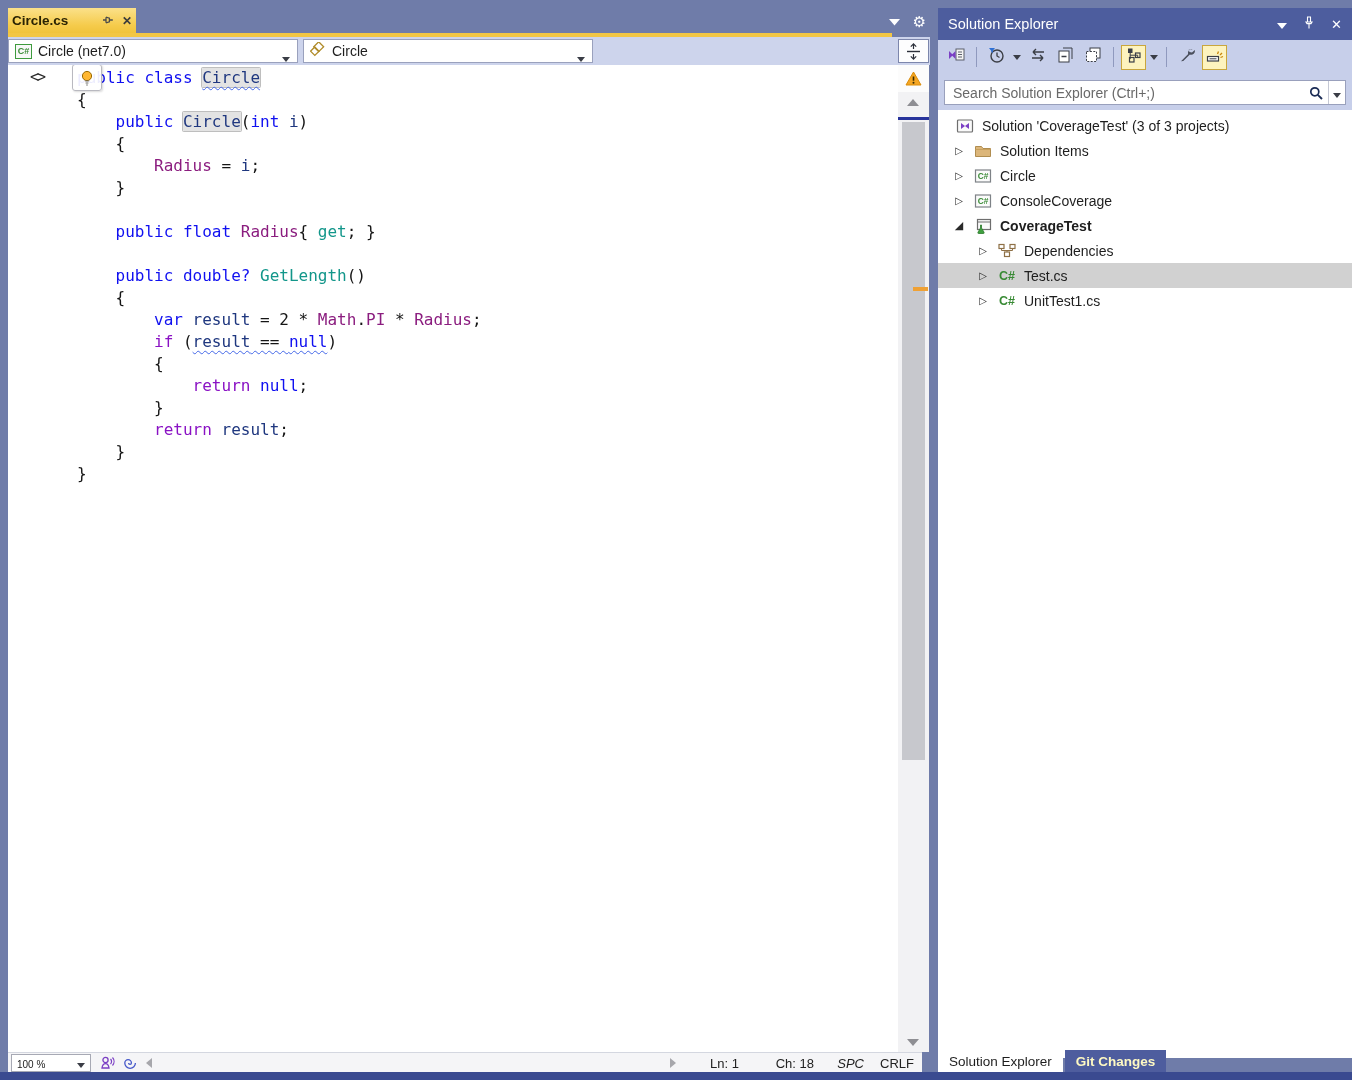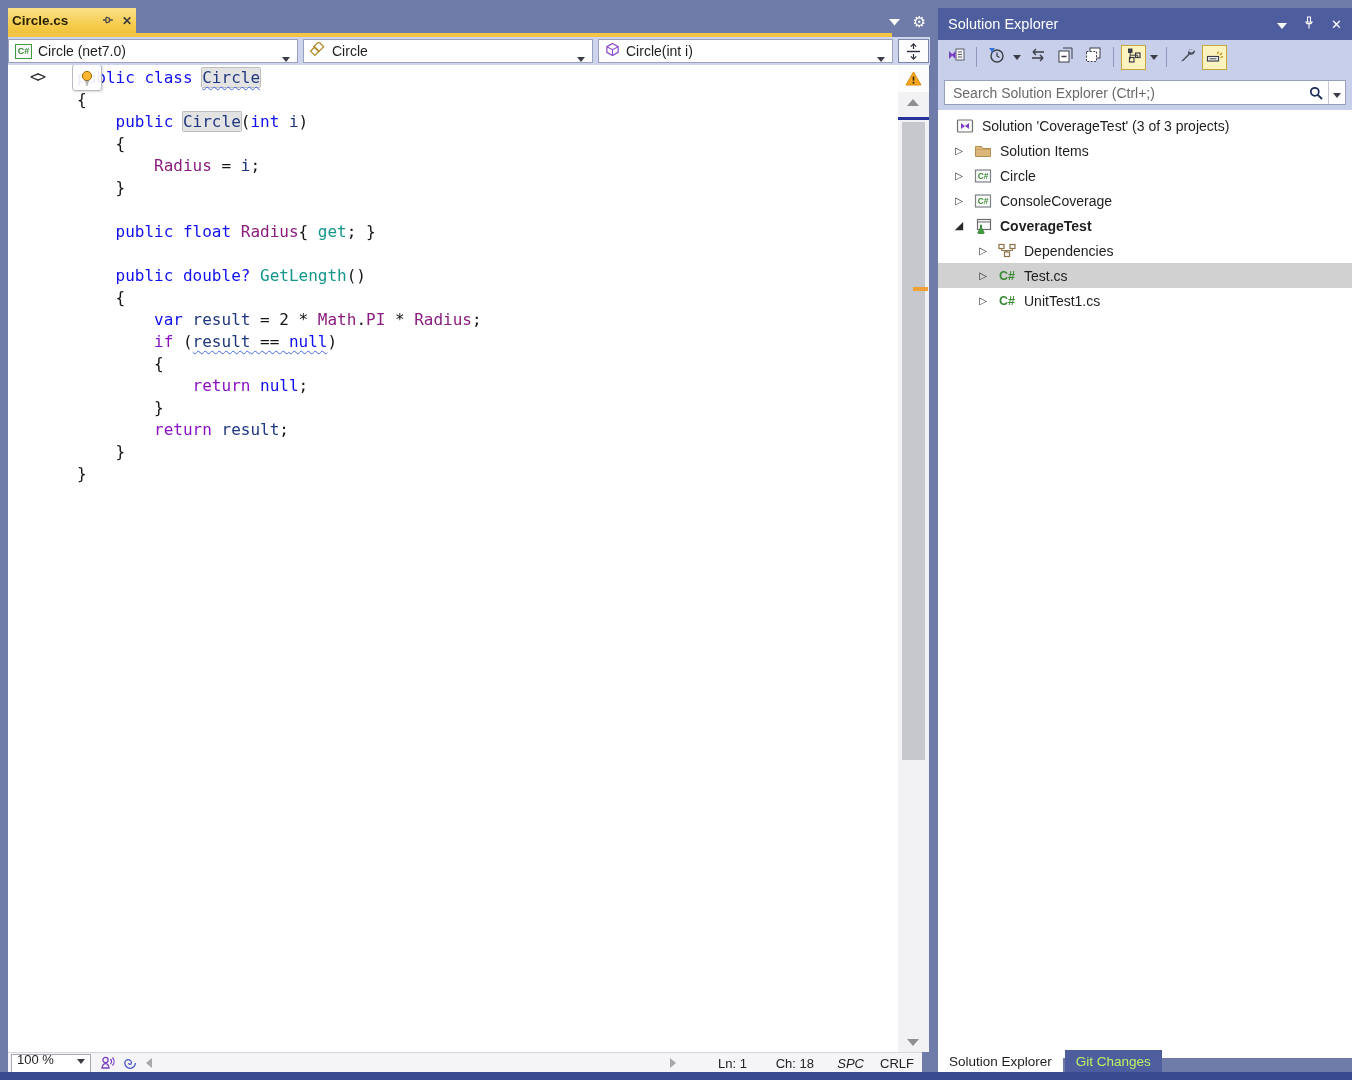--- a/index.html
+++ b/index.html
@@ -67,30 +67,30 @@
     border-left:6px solid transparent; border-right:6px solid transparent; border-bottom:7px solid #8E8E93; }
   .caret-mark { position:absolute; left:0; top:52px; width:100%; height:3px; background:#27339B; }
   .sb-thumb { position:absolute; left:4px; top:57px; width:23px; height:638px; background:#C7C8CD; }
   .orange-mark { position:absolute; left:15px; top:222px; width:15px; height:4px; background:#EFA135; }
   .sb-down { position:absolute; left:9px; bottom:6px; width:0; height:0;
     border-left:6px solid transparent; border-right:6px solid transparent; border-top:7px solid #8E8E93; }
   
   .bottom-bar { position:absolute; left:0; top:1044px; width:914px; height:20px;
     background:#F5F5F7; border-top:1px solid #D4D7E0; font-size:13px; color:#222; }
   .zoom-combo { position:absolute; left:3px; top:1px; width:80px; height:18px; background:#FFFFFF;
-    border:1px solid #A7A9B4; display:flex; align-items:flex-end; padding:12px 5px; font-size:13px; }
+    border:1px solid #A7A9B4; display:flex; align-items:flex-start; padding:4px 5px; font-size:10px; }
   .zoom-combo .caret { margin-left:auto; }
   .bb-icon1 { position:absolute; left:92px; top:2px; }
   .bb-icon2 { position:absolute; left:115px; top:3px; }
   .h-left  { position:absolute; left:138px; top:5px; width:0; height:0;
     border-top:5px solid transparent; border-bottom:5px solid transparent; border-right:6px solid #A7A7AC; }
   .h-right { position:absolute; left:662px; top:5px; width:0; height:0;
     border-top:5px solid transparent; border-bottom:5px solid transparent; border-left:6px solid #A7A7AC; }
   .st { position:absolute; top:3px; }
-  .st-ln  { right:175px; } .st-ch { right:108px; } .st-spc { right:58px;font-style:italic; } .st-eol { right:8px; }
+  .st-ln  { right:183px; } .st-ch { right:108px; } .st-spc { right:58px;font-style:italic; } .st-eol { right:8px; }
   
   .side-panel { position:absolute; left:938px; top:8px; width:414px; height:1042px; }
   .panel-title { position:absolute; left:0; top:0; width:100%; height:32px; background:#4D5D9E;
     display:flex; align-items:center; padding:0 10px; }
   .panel-title .t { color:#FFFFFF; font-size:14.5px; }
   .panel-title .icons { margin-left:auto; display:flex; gap:17px; align-items:center; }
   .panel-title .x { color:#FFFFFF; font-size:13px; }
   .panel-toolbar { position:absolute; left:0; top:32px; width:100%; height:34px; background:#C7CFEA;
     display:flex; align-items:center; padding:0 6px; gap:3px; }
   .tb-btn { width:25px; height:25px; display:flex; align-items:center; justify-content:center;
@@ -117,21 +117,21 @@
   .tree-row .lbl { margin-left:4px; white-space:nowrap; }
   .tree-row.bold .lbl { font-weight:bold; }
   .csfile-badge { color:#388A34; font-weight:bold; font-size:12.5px; font-family:"Liberation Sans",sans-serif; }
   .csbox { width:17px; height:15px; border:1px solid #7E8287; background:#F8F8F8;
     display:flex; align-items:center; justify-content:center; }
   .csbox span { color:#388A34; font-weight:bold; font-size:9px; }
   
   .panel-tabs { position:absolute; left:938px; top:1050px; height:22px; display:flex; }
   .ptab { height:22px; display:flex; align-items:center; padding:0 11px; font-size:13.5px; }
   .ptab.active { background:#FFFFFF; color:#1E1E1E; }
-  .ptab.inactive { background:#4E5D9E; color:#bef264; margin-left:2px; }
+  .ptab.inactive { background:#4E5D9E; color:#fef9c3; margin-left:2px;font-weight:bold; }
   .bottom-strip { position:absolute; left:0; top:1072px; width:1352px; height:8px; background:#3A4A90; }
 </style>
 </head>
 <body>
 
 <div class="editor-group">
 
   <div class="tab-strip">
     <div class="doc-tab">
       <span class="t">Circle.cs</span>
@@ -160,30 +160,20 @@
       <span class="caret"><svg width="8" height="5" viewBox="0 0 8 5">
             <path d="M0 0h8L4 5z" fill="#3A3D46"></path>
           </svg></span>
     </div>
     <div class="combo combo-2">
       <span><svg width="16" height="16" viewBox="0 0 16 16">
             <rect x="5.2" y="1.2" width="7" height="7" transform="rotate(45 8.7 4.7)" fill="none" stroke="#B08C2A" stroke-width="1.3"></rect>
             <rect x="1.8" y="6.2" width="6" height="6" transform="rotate(45 4.8 9.2)" fill="none" stroke="#B08C2A" stroke-width="1.3"></rect>
           </svg></span>
       <span>Circle</span>
-      <span class="caret"><svg width="8" height="5" viewBox="0 0 8 5">
-            <path d="M0 0h8L4 5z" fill="#3A3D46"></path>
-          </svg></span>
-    </div>
-    <div class="combo combo-3">
-      <span><svg width="15" height="15" viewBox="0 0 16 16">
-            <path d="M8 1.5 14 5v6L8 14.5 2 11V5z" fill="none" stroke="#8A49C8" stroke-width="1.3"></path>
-            <path d="M2 5l6 3.2L14 5M8 8.2v6" fill="none" stroke="#8A49C8" stroke-width="1.1"></path>
-          </svg></span>
-      <span>Circle(int i)</span>
       <span class="caret"><svg width="8" height="5" viewBox="0 0 8 5">
             <path d="M0 0h8L4 5z" fill="#3A3D46"></path>
           </svg></span>
     </div>
     <div class="split-btn">
       <svg width="15" height="17" viewBox="0 0 15 17">
           <path d="M7.5 1v5M4.8 3.6l2.7-2.7 2.7 2.7M7.5 16v-5M4.8 13.4l2.7 2.7 2.7-2.7" stroke="#2B2F3A" stroke-width="1.2" fill="none"></path>
           <path d="M1 8.5h13" stroke="#2B2F3A" stroke-width="1.4"></path>
         </svg>
     </div>

